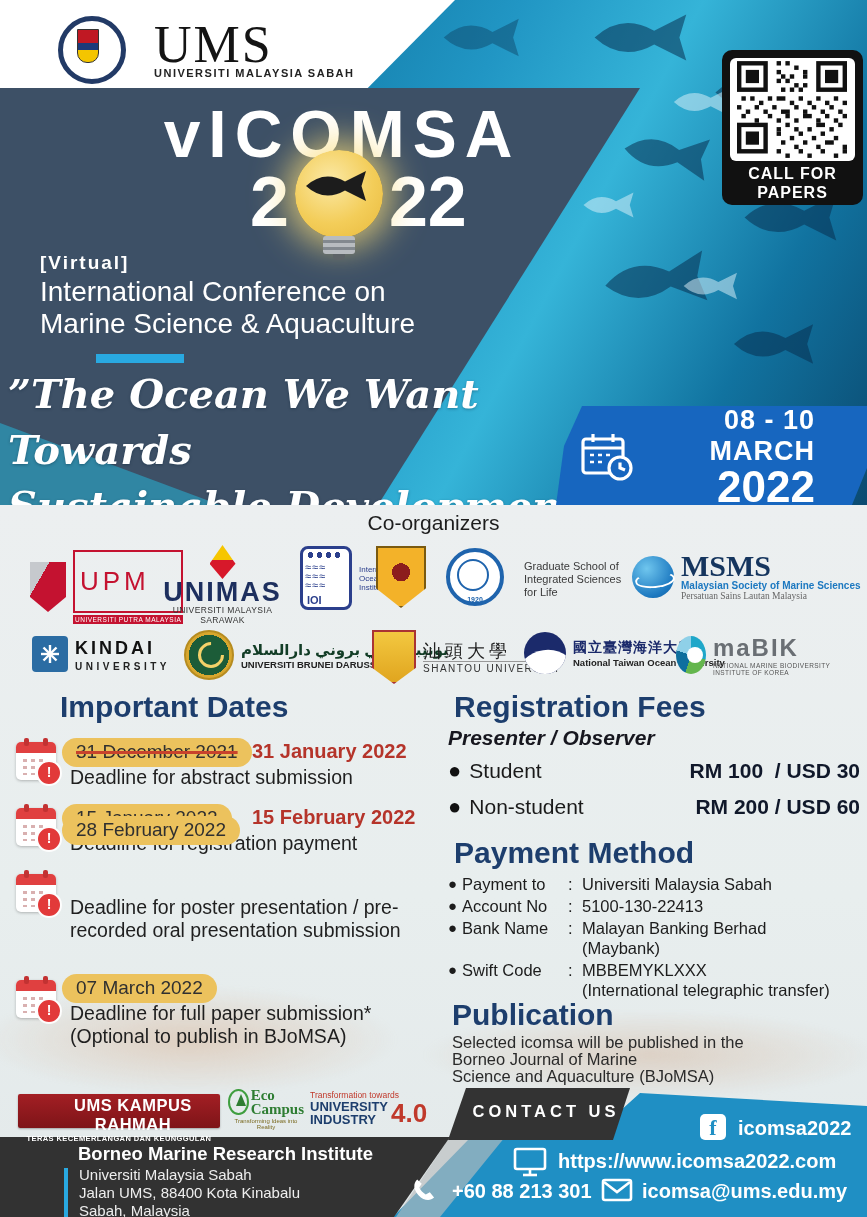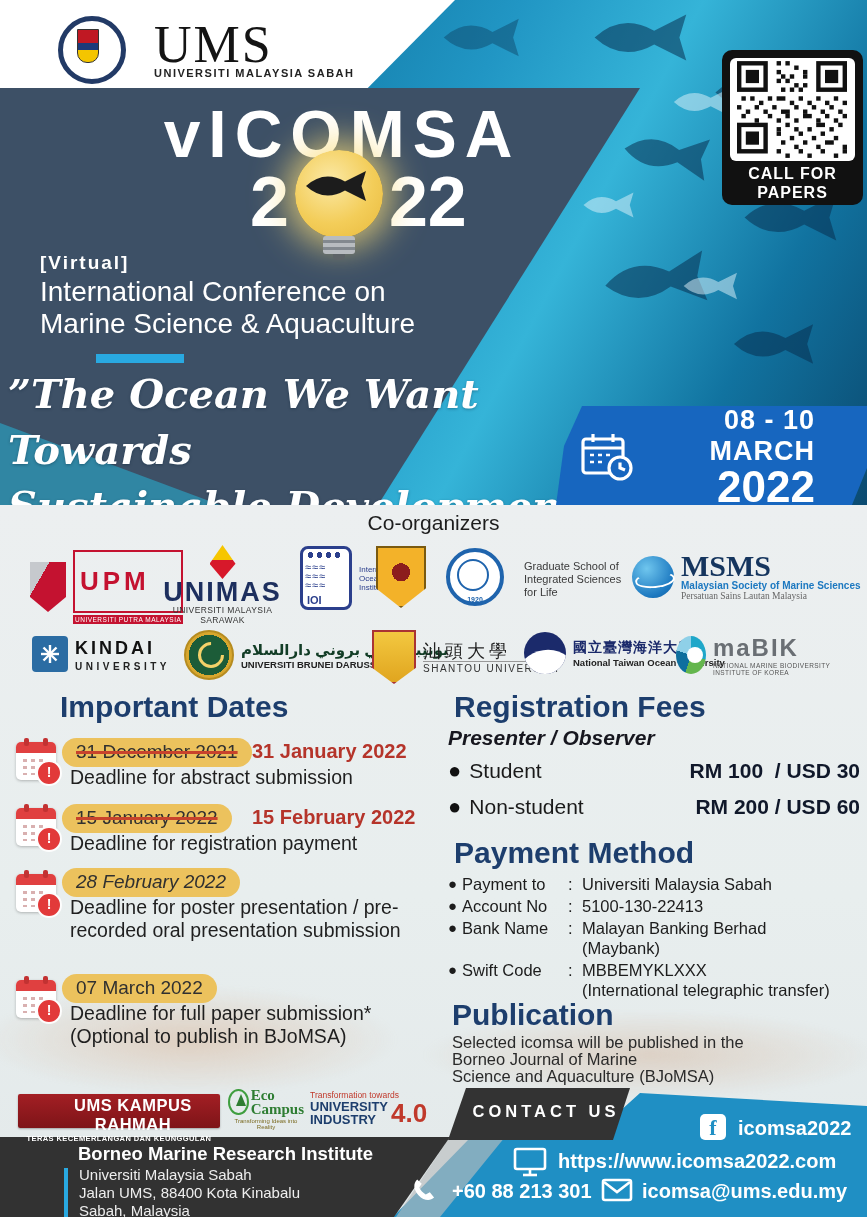--- a/index.html
+++ b/index.html
@@ -65,21 +65,21 @@
   .coral{position:absolute;border-radius:50%;filter:blur(2px);}
   .coral.c1{left:-20px;top:985px;width:420px;height:110px;background:radial-gradient(ellipse,rgba(214,173,140,.45),rgba(214,173,140,0) 70%);}
   .coral.c2{left:420px;top:1010px;width:460px;height:90px;background:radial-gradient(ellipse,rgba(208,170,140,.40),rgba(208,170,140,0) 70%);}
 
   .coorg-heading{position:absolute;left:0;top:511px;width:867px;text-align:center;
     font-size:21px;color:#1d1d1d;}
   .logo{position:absolute;display:flex;align-items:center;gap:7px;}
   .logo .cap{font-size:8px;color:#333;}
   .upm-shield{width:36px;height:50px;background:linear-gradient(120deg,#c6c9cd 0 30%,#c41230 30% 100%);
     clip-path:polygon(0 0,100% 0,100% 70%,50% 100%,0 70%);}
-  .upm-txt .big{font-size:26px;font-weight:700;color:#c41230;letter-spacing:4px;border:2px solid #c41230;padding:14px 5px;}
+  .upm-txt .big{font-size:26px;font-weight:400;color:#c41230;letter-spacing:4px;border:2px solid #c41230;padding:14px 5px;}
   .upm-bar{background:#c41230;color:#fff;font-size:6.5px;text-align:center;padding:1px 2px;margin-top:2px;letter-spacing:.5px;}
   .unimas-mark{width:26px;height:34px;background:linear-gradient(180deg,#f6c600 0 45%,#d7182a 45% 100%);
     clip-path:polygon(50% 0,100% 55%,50% 100%,0 55%);margin:0 auto;}
   .unimas-name{font-size:27px;font-weight:800;color:#1d2f5e;letter-spacing:2px;line-height:26px;}
   .unimas-cap{font-size:8.5px;color:#333;letter-spacing:.4px;}
   .ioi-box{width:46px;height:58px;border:3px solid #2b3f8c;border-radius:8px;background:#fff;position:relative;overflow:hidden;}
   .ioi-dots{position:absolute;left:3px;top:2px;width:36px;height:8px;
     background:radial-gradient(circle 3px,#2b3f8c 98%,transparent) 0 0/9px 8px repeat-x;}
   .ioi-waves{position:absolute;left:2px;top:14px;font-size:11px;color:#2b3f8c;line-height:9px;letter-spacing:1px;}
   .ioi-abbr{position:absolute;left:4px;bottom:1px;font-size:11px;font-weight:800;color:#2b3f8c;}
@@ -500,21 +500,21 @@
   <div class="date-desc" style="left:70px;top:832px;width:360px;">Deadline for registration payment</div>
 
   <div class="cal-icon" style="left:14px;top:870px;">
     <div class="cal-body"></div>
       <div class="cal-top"></div>
       <div class="cal-tab" style="left:10px;"></div>
       <div class="cal-tab" style="left:29px;"></div>
     <div class="cal-dots"></div>
       <div class="cal-badge">!</div>
   </div>
-  <div class="pill" style="left:62px;top:868px;font-style:italic;">28 February 2022</div>
+  <div class="pill" style="left:62px;top:816px;">28 February 2022</div>
   <div class="date-desc" style="left:70px;top:896px;width:350px;">Deadline for poster presentation / pre-recorded oral presentation submission</div>
 
   <div class="cal-icon" style="left:14px;top:976px;">
     <div class="cal-body"></div>
       <div class="cal-top"></div>
       <div class="cal-tab" style="left:10px;"></div>
       <div class="cal-tab" style="left:29px;"></div>
     <div class="cal-dots"></div>
       <div class="cal-badge">!</div>
   </div>

